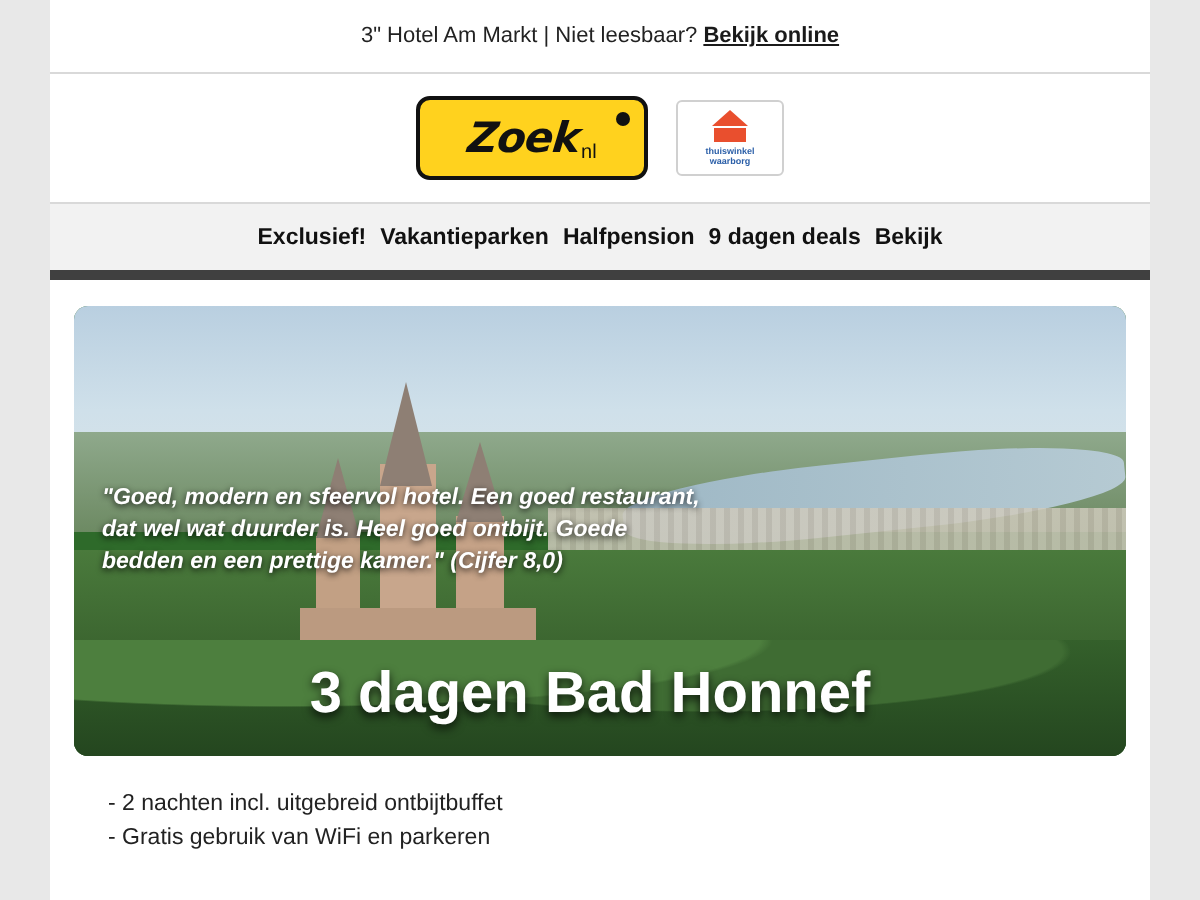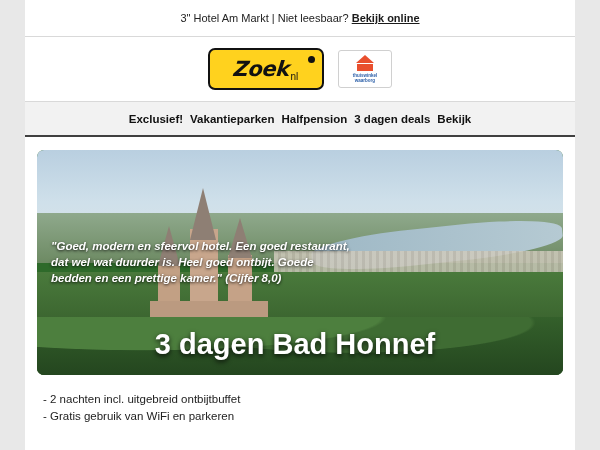--- a/index.html
+++ b/index.html
@@ -119,21 +119,21 @@
     font-weight: bold;
   }
   
   .nav {
     height: 33px;
     background: #f2f2f2;
     display: flex;
     align-items: center;
     justify-content: center;
     gap: 7px;
-    border-bottom: 2px solid #404040;
+    border-bottom: 5px solid #404040;
     font-size: 11.5px;
     font-weight: bold;
     color: #111;
   }
   .nav a {
     color: #111;
     text-decoration: none;
   }
   
   .hero {
@@ -245,21 +245,21 @@
     margin: 0 0 12px 0;
     font-size: 16.5px;
     color: #111;
     font-weight: bold;
   }
   .bullets {
     font-size: 11.5px;
     line-height: 17px;
     color: #222;
   }
-  .bullets div { white-space: pre; }
+  .bullets div { white-space: pre; margin-left: 11px; }
 </style>
 </head>
 <body>
 
 <div class="email">
 
   <div class="preheader">
     <span class="txt">3" Hotel Am Markt | Niet leesbaar? </span>
     <a href="#">Bekijk online</a>
   </div>
@@ -275,21 +275,21 @@
       <span class="kbody"></span>
       <span class="klabel">thuiswinkel</span>
       <span class="klabel">waarborg</span>
     </div>
   </div>
 
   <div class="nav">
     <a href="#">Exclusief!</a>
     <a href="#">Vakantieparken</a>
     <a href="#">Halfpension</a>
-    <a href="#">3 dagen deals</a>
+    <a href="#">9 dagen deals</a>
     <a href="#">Bekijk</a>
   </div>
 
   <div class="hero">
     <div class="sky"></div>
     <div class="hills"></div>
     <div class="river"></div>
     <div class="town"></div>
     <div class="forest"></div>
     <div class="castle">

